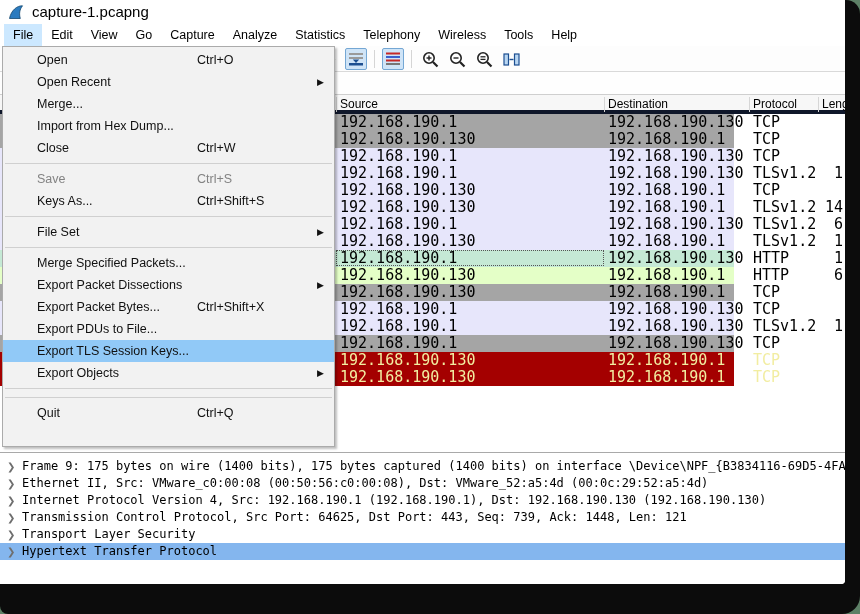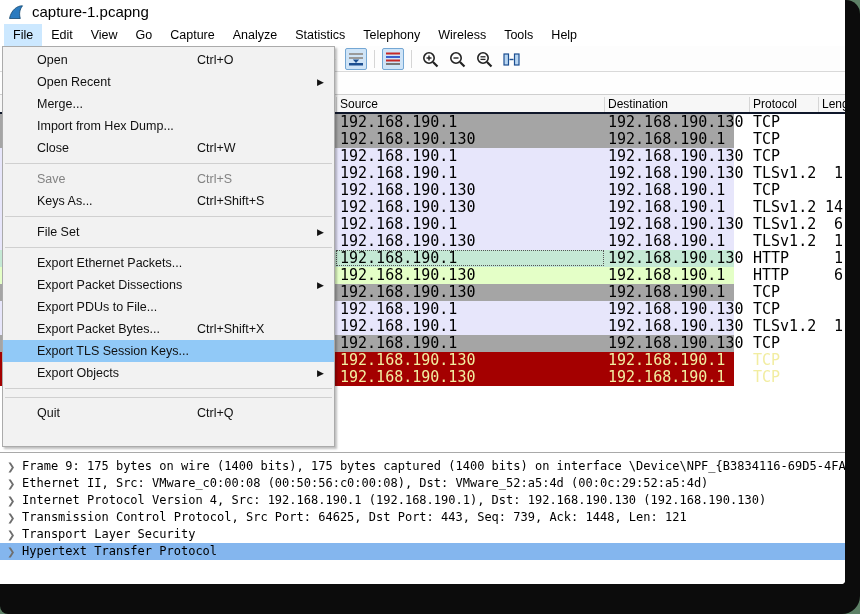--- a/index.html
+++ b/index.html
@@ -29,21 +29,21 @@
   .tool-btn.selected { background:#cfe4f7; border:1px solid #74a7d4; border-radius:2px; }
   .tool-sep { width:1px; height:18px; background:#d5d5d5; margin:0 2px; }
   .clipped { width:6px; overflow:hidden; justify-content:flex-start; }
 
   
   #filterbar { position:absolute; left:0; top:72px; width:100%; height:23px; background:#fefefe;
     border-bottom:1px solid #cfcfcf; }
 
   
   #packet-header { position:absolute; left:0; top:95px; width:845px; height:19px; background:#f7f7f7;
-    border-bottom:2px solid #0f172a; font-size:12px; color:#000; }
+    border-bottom:4px solid #0f172a; font-size:12px; color:#000; }
   .col-label { position:absolute; top:0; line-height:19px; white-space:nowrap; }
   .col-line { position:absolute; top:2px; width:1px; height:15px; background:#d6d6d6; }
   #packet-rows { position:absolute; left:0; top:114px; width:845px; }
   .pkt-row { position:relative; width:734px; height:17px; font-family:"DejaVu Sans Mono","Liberation Mono",monospace;
     font-size:15px; line-height:17px; color:#000; white-space:nowrap; }
   .pkt-row.gray     { background:var(--row-gray); }
   .pkt-row.lavender { background:var(--row-lavender); }
   .pkt-row.selected { background:var(--row-selected); }
   .pkt-row.http     { background:var(--row-http); }
   .pkt-row.red      { background:var(--row-red); color:var(--row-red-text); }
@@ -295,24 +295,24 @@
         <div class="menu-item"><span>Open Recent</span><span class="menu-arrow">▶</span></div>
         <div class="menu-item"><span>Merge...</span></div>
         <div class="menu-item"><span>Import from Hex Dump...</span></div>
         <div class="menu-item"><span>Close</span><span class="menu-shortcut">Ctrl+W</span></div>
         <div class="menu-sep"></div>
         <div class="menu-item disabled"><span>Save</span><span class="menu-shortcut">Ctrl+S</span></div>
         <div class="menu-item"><span>Keys As...</span><span class="menu-shortcut">Ctrl+Shift+S</span></div>
         <div class="menu-sep"></div>
         <div class="menu-item"><span>File Set</span><span class="menu-arrow">▶</span></div>
         <div class="menu-sep"></div>
-        <div class="menu-item"><span>Export Ethernet Packets...</span></div>
+        <div class="menu-item"><span>Merge Specified Packets...</span></div>
         <div class="menu-item"><span>Export Packet Dissections</span><span class="menu-arrow">▶</span></div>
+        <div class="menu-item"><span>Export Packet Bytes...</span><span class="menu-shortcut">Ctrl+Shift+X</span></div>
         <div class="menu-item"><span>Export PDUs to File...</span></div>
-        <div class="menu-item"><span>Export Packet Bytes...</span><span class="menu-shortcut">Ctrl+Shift+X</span></div>
         <div class="menu-item highlighted"><span>Export TLS Session Keys...</span></div>
         <div class="menu-item"><span>Export Objects</span><span class="menu-arrow">▶</span></div>
         <div class="menu-sep"></div>
         <div class="menu-sep"></div>
         <div class="menu-item"><span>Quit</span><span class="menu-shortcut">Ctrl+Q</span></div>
       </div>
   </div>
 </div>
 
 </body></html>

